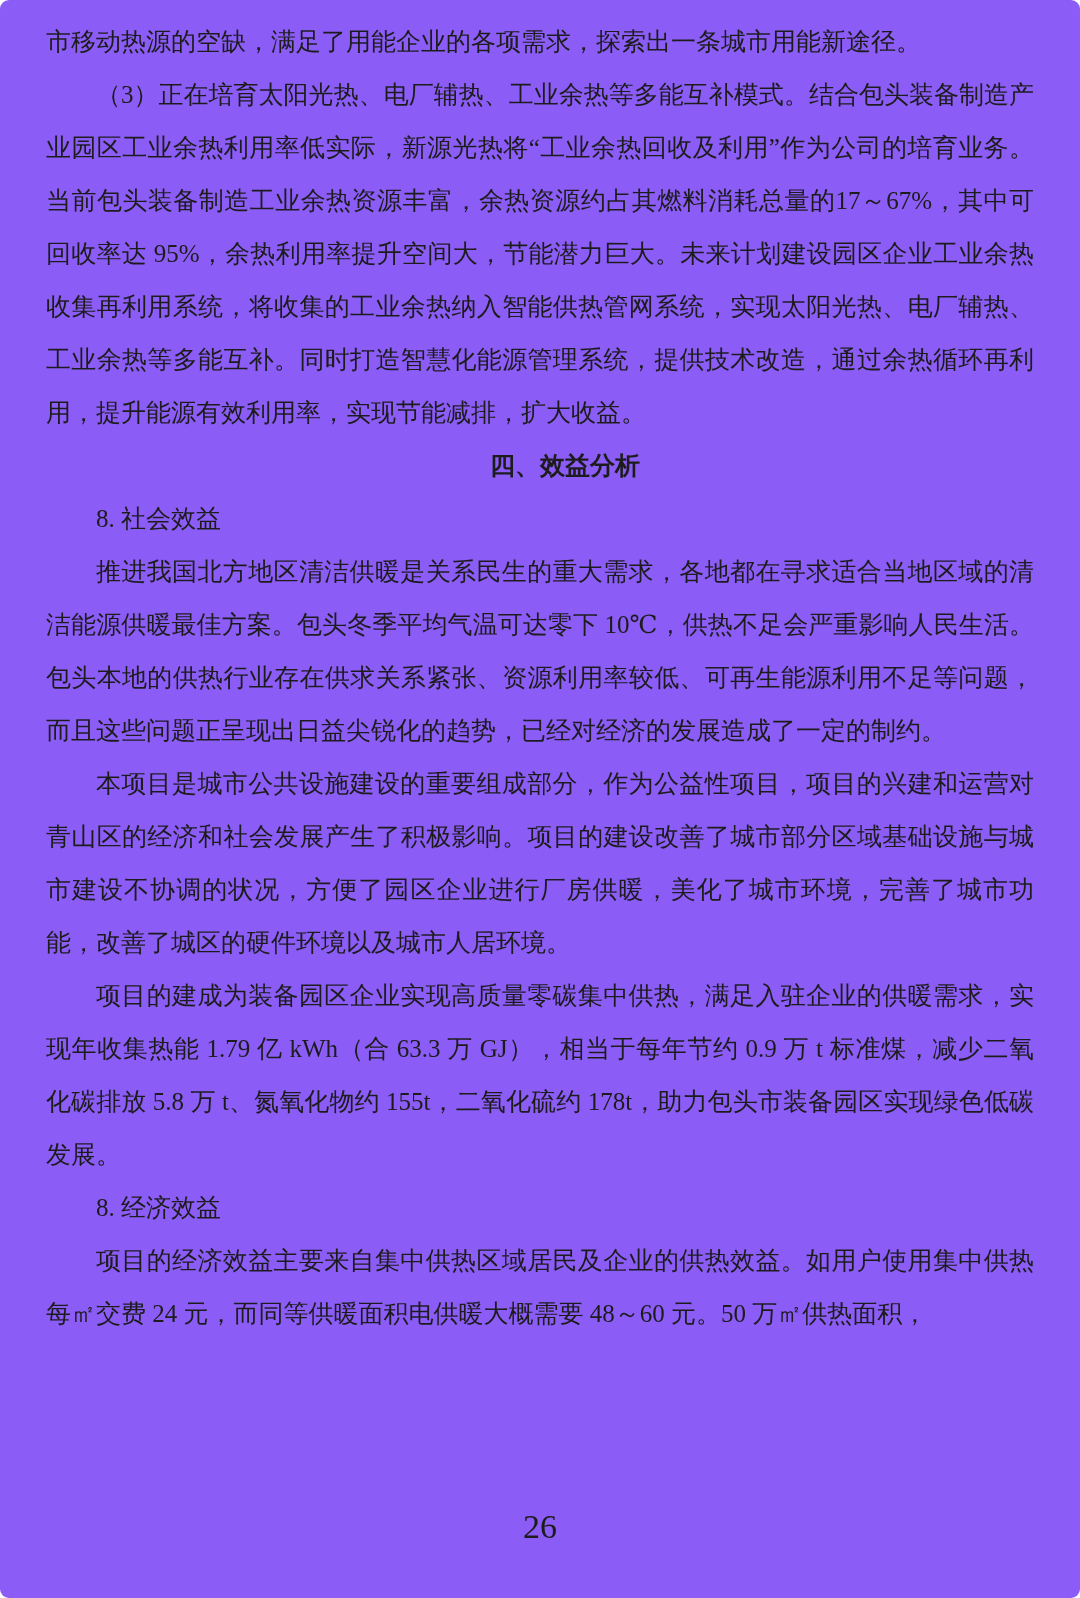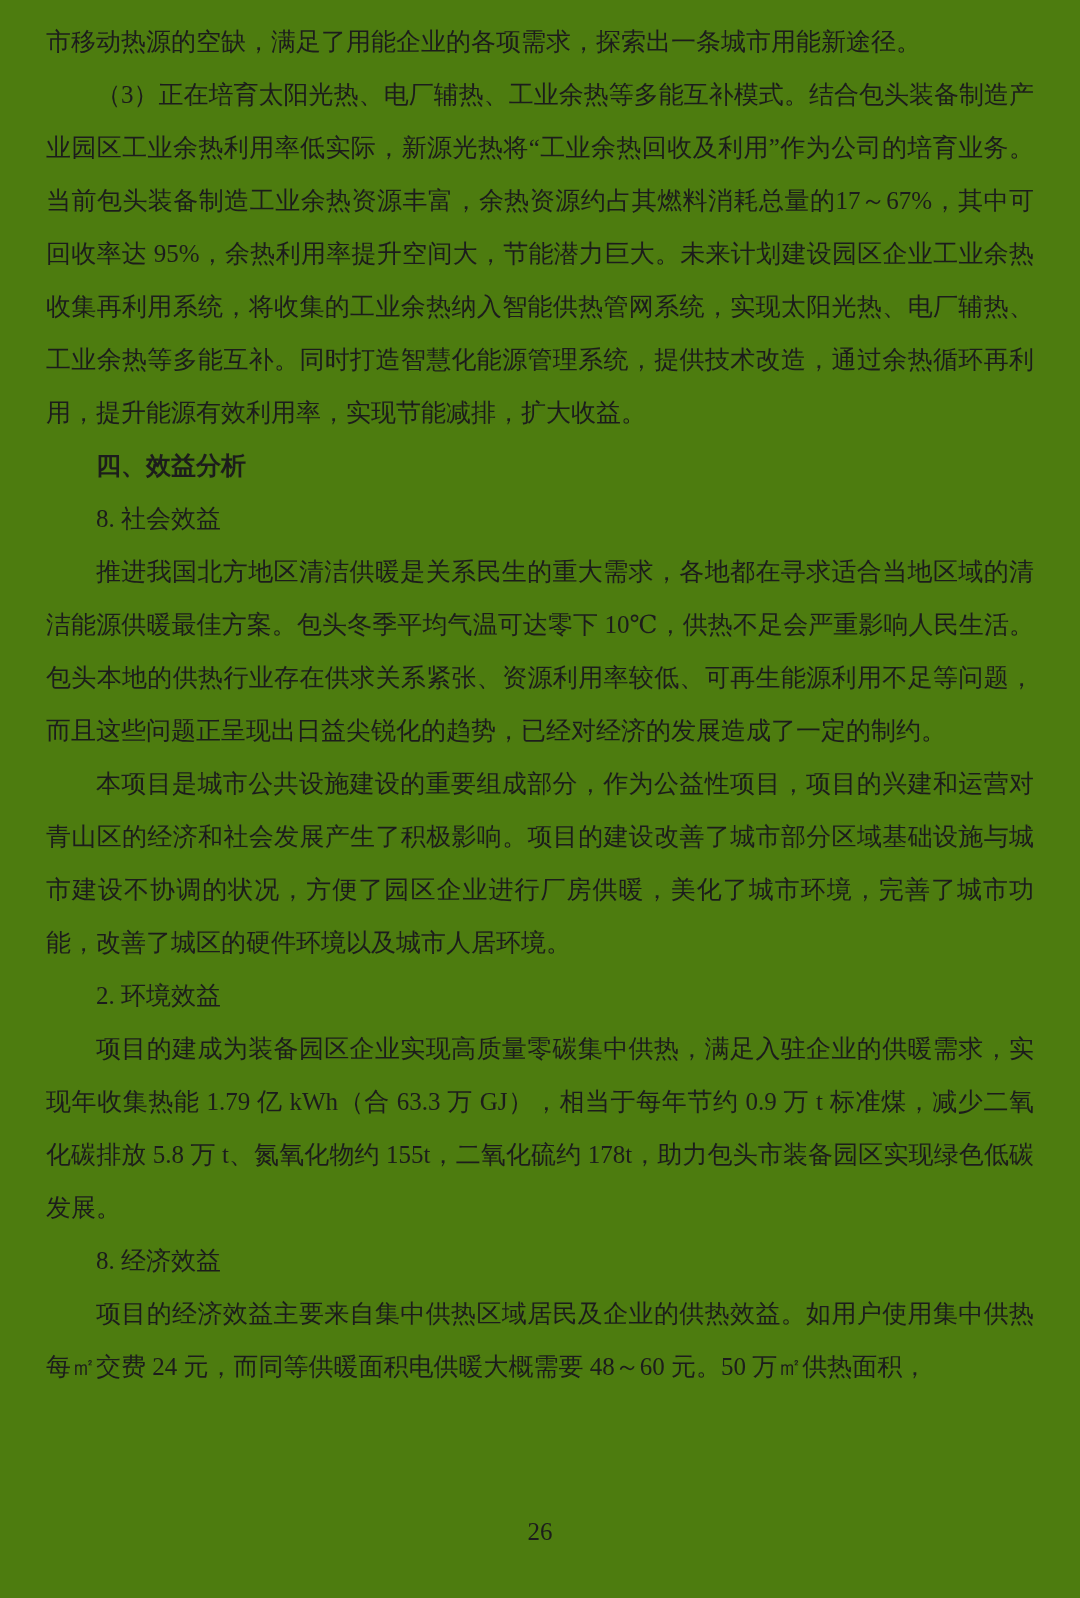--- a/index.html
+++ b/index.html
@@ -5,24 +5,25 @@
   html, body {
     margin: 0;
     padding: 0;
     background: #ffffff;
   }
   .page {
     position: relative;
     width: 1080px;
     height: 1598px;
     margin: 0 auto;
-    background: #4d7c0f;
+    background: #8b5cf6;
     color: #1c1c1c;
     font-family: "Liberation Serif", "DejaVu Serif", serif;
     overflow: hidden;
+    border-radius: 9px;
   }
   .doc {
     position: absolute;
     top: 0;
     left: 46px;
     right: 46px;
     padding-top: 15px;
     font-size: 25px;
     line-height: 53px;
   }
@@ -35,50 +36,49 @@
   }
   .block.indent {
     text-indent: 2em;
   }
   .block.body-continued {
     text-indent: 0;
   }
   .block.heading {
     font-weight: bold;
     text-indent: 2em;
-    text-align: left;
+    text-align: center;
   }
   .block.subheading {
     text-indent: 2em;
     text-align: left;
   }
   .page-footer {
     position: absolute;
     left: 0;
     right: 0;
     bottom: 52px;
     text-align: center;
   }
   .page-number {
-    font-size: 25px;
+    font-size: 34px;
     color: #1c1c1c;
   }
 </style>
 </head>
 <body>
 
 <div class="page">
   <main class="doc">
       <p class="block body-continued">市移动热源的空缺，满足了用能企业的各项需求，探索出一条城市用能新途径。</p>
       <p class="block paragraph indent">（3）正在培育太阳光热、电厂辅热、工业余热等多能互补模式。结合包头装备制造产业园区工业余热利用率低实际，新源光热将“工业余热回收及利用”作为公司的培育业务。当前包头装备制造工业余热资源丰富，余热资源约占其燃料消耗总量的17～67%，其中可回收率达 95%，余热利用率提升空间大，节能潜力巨大。未来计划建设园区企业工业余热收集再利用系统，将收集的工业余热纳入智能供热管网系统，实现太阳光热、电厂辅热、工业余热等多能互补。同时打造智慧化能源管理系统，提供技术改造，通过余热循环再利用，提升能源有效利用率，实现节能减排，扩大收益。</p>
       <p class="block heading indent">四、效益分析</p>
       <p class="block subheading indent">8. 社会效益</p>
       <p class="block paragraph indent">推进我国北方地区清洁供暖是关系民生的重大需求，各地都在寻求适合当地区域的清洁能源供暖最佳方案。包头冬季平均气温可达零下 10℃，供热不足会严重影响人民生活。包头本地的供热行业存在供求关系紧张、资源利用率较低、可再生能源利用不足等问题，而且这些问题正呈现出日益尖锐化的趋势，已经对经济的发展造成了一定的制约。</p>
       <p class="block paragraph indent">本项目是城市公共设施建设的重要组成部分，作为公益性项目，项目的兴建和运营对青山区的经济和社会发展产生了积极影响。项目的建设改善了城市部分区域基础设施与城市建设不协调的状况，方便了园区企业进行厂房供暖，美化了城市环境，完善了城市功能，改善了城区的硬件环境以及城市人居环境。</p>
-      <p class="block subheading indent">2. 环境效益</p>
       <p class="block paragraph indent">项目的建成为装备园区企业实现高质量零碳集中供热，满足入驻企业的供暖需求，实现年收集热能 1.79 亿 kWh（合 63.3 万 GJ），相当于每年节约 0.9 万 t 标准煤，减少二氧化碳排放 5.8 万 t、氮氧化物约 155t，二氧化硫约 178t，助力包头市装备园区实现绿色低碳发展。</p>
       <p class="block subheading indent">8. 经济效益</p>
       <p class="block paragraph indent">项目的经济效益主要来自集中供热区域居民及企业的供热效益。如用户使用集中供热每㎡交费 24 元，而同等供暖面积电供暖大概需要 48～60 元。50 万㎡供热面积，</p>
     </main>
   <footer class="page-footer">
     <span class="page-number">26</span>
   </footer>
 </div>
 
 </body></html>

